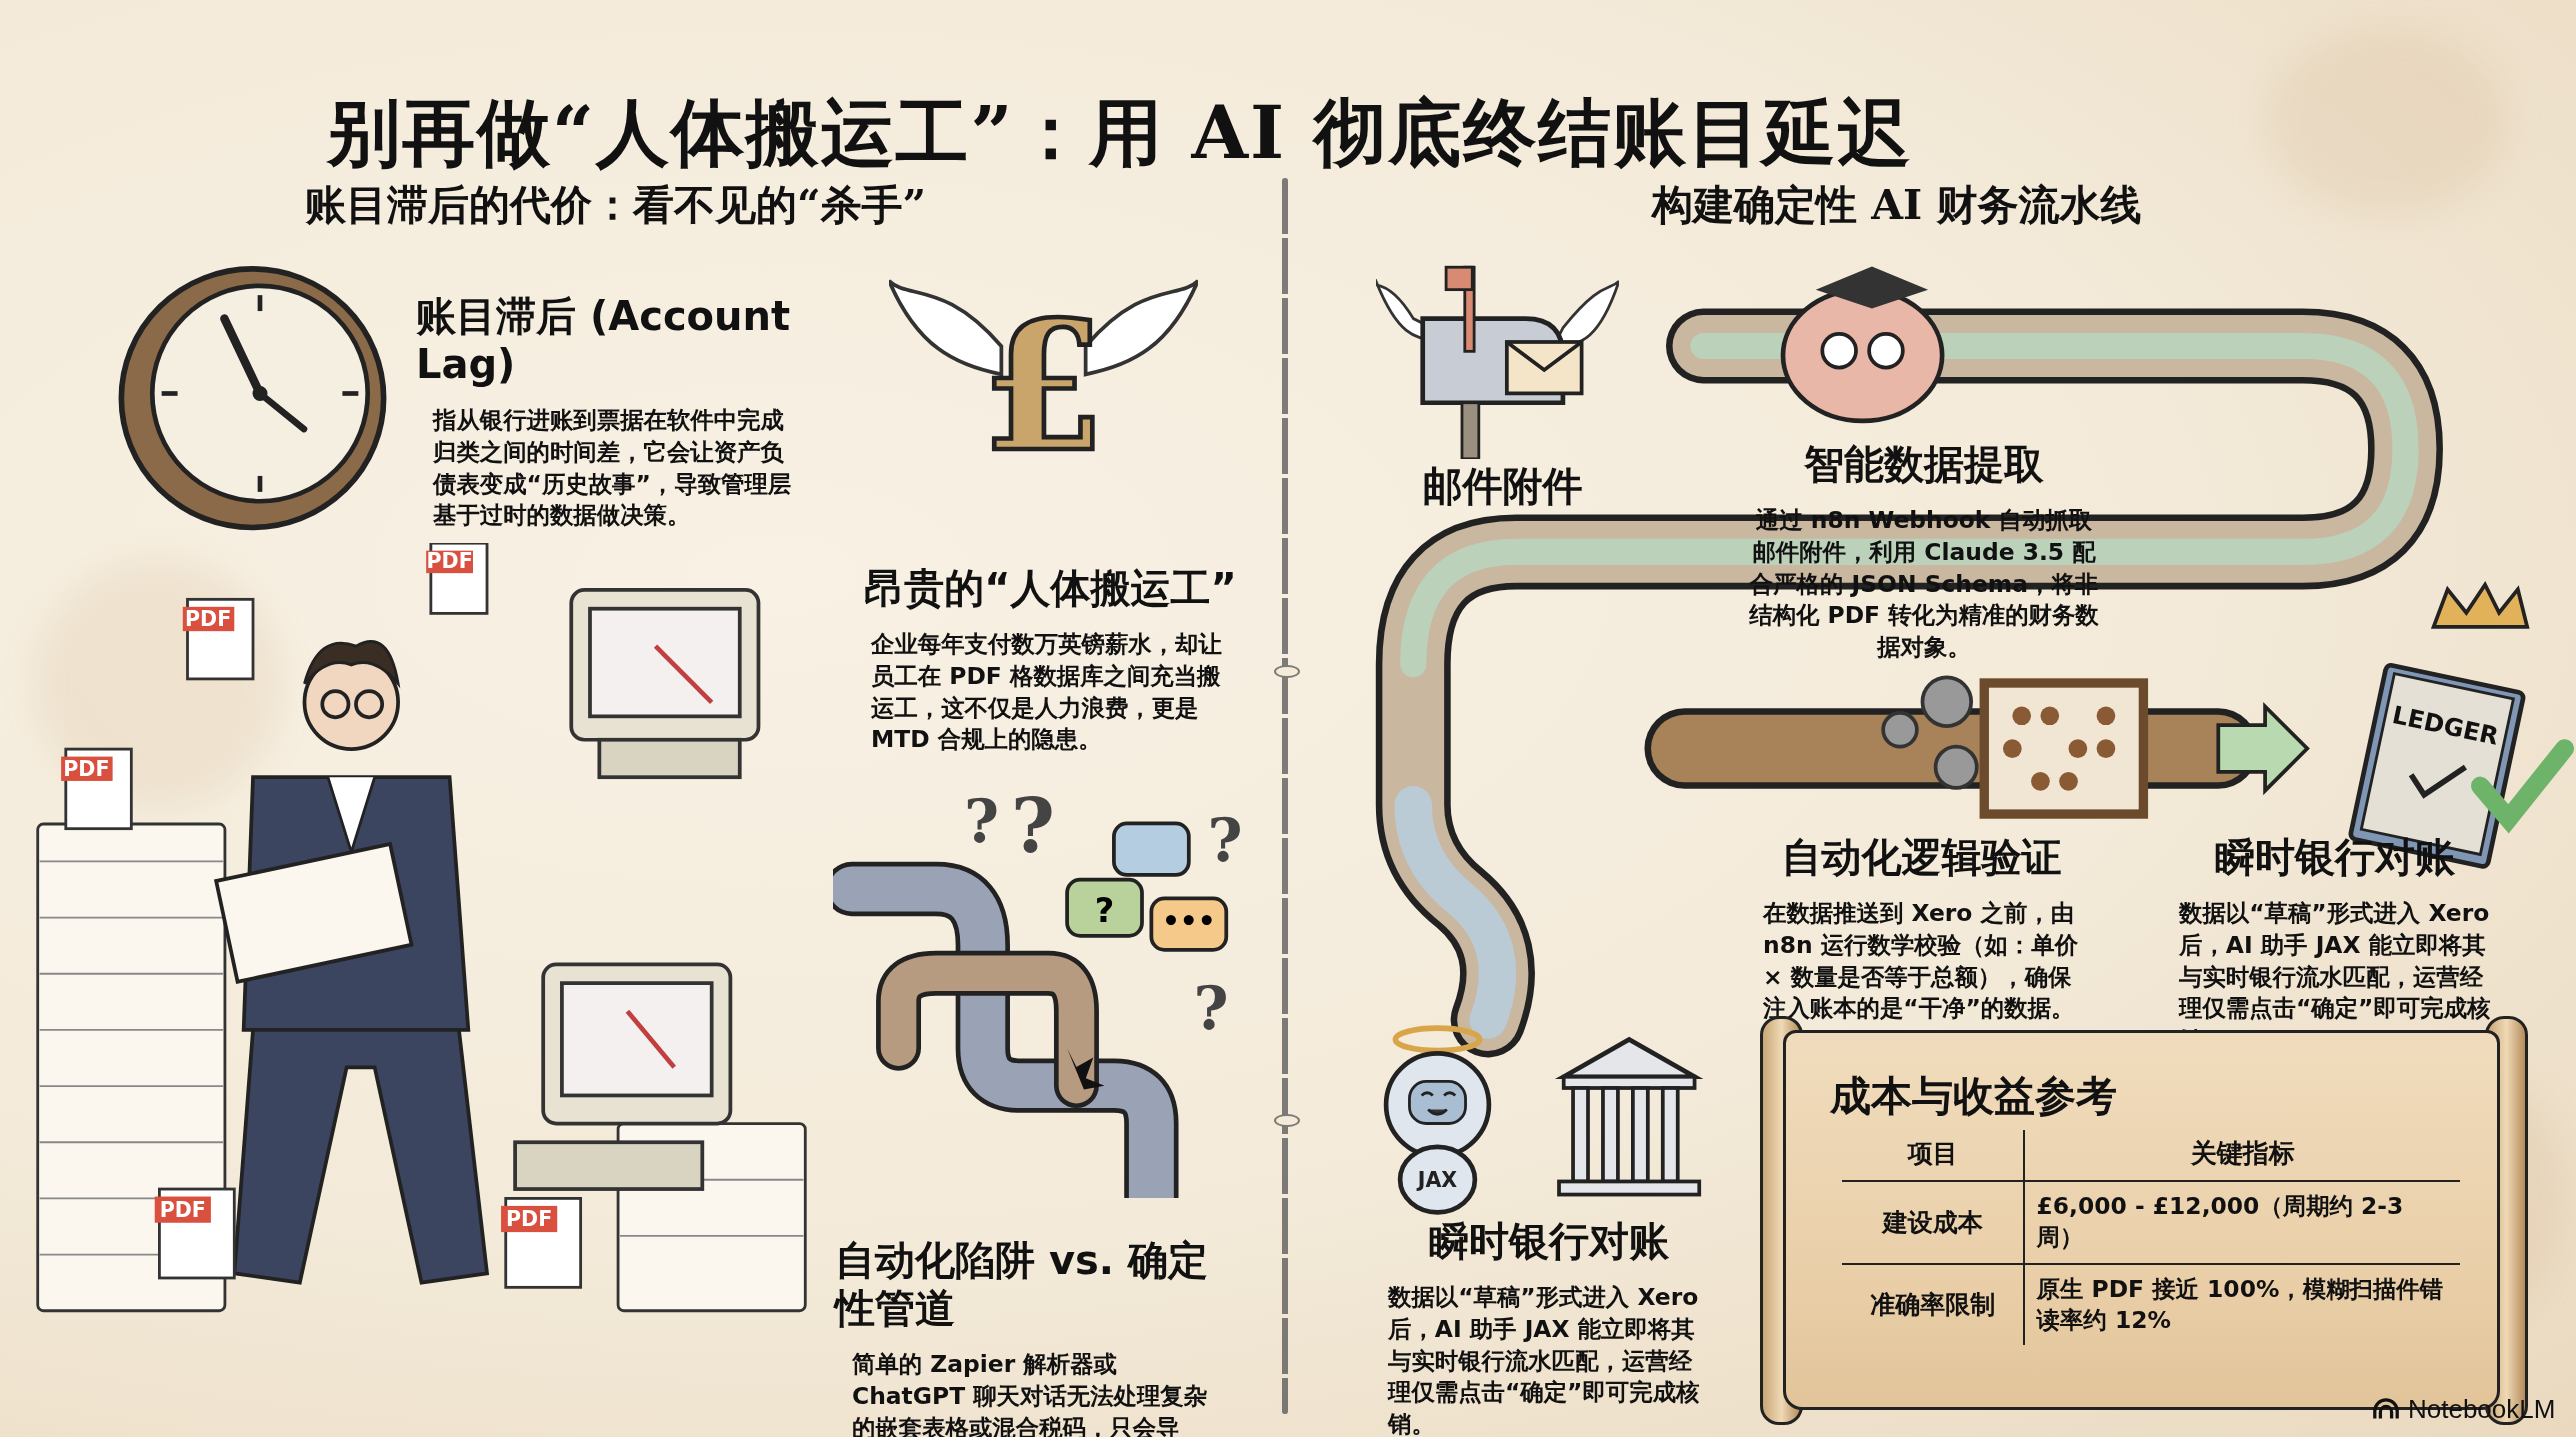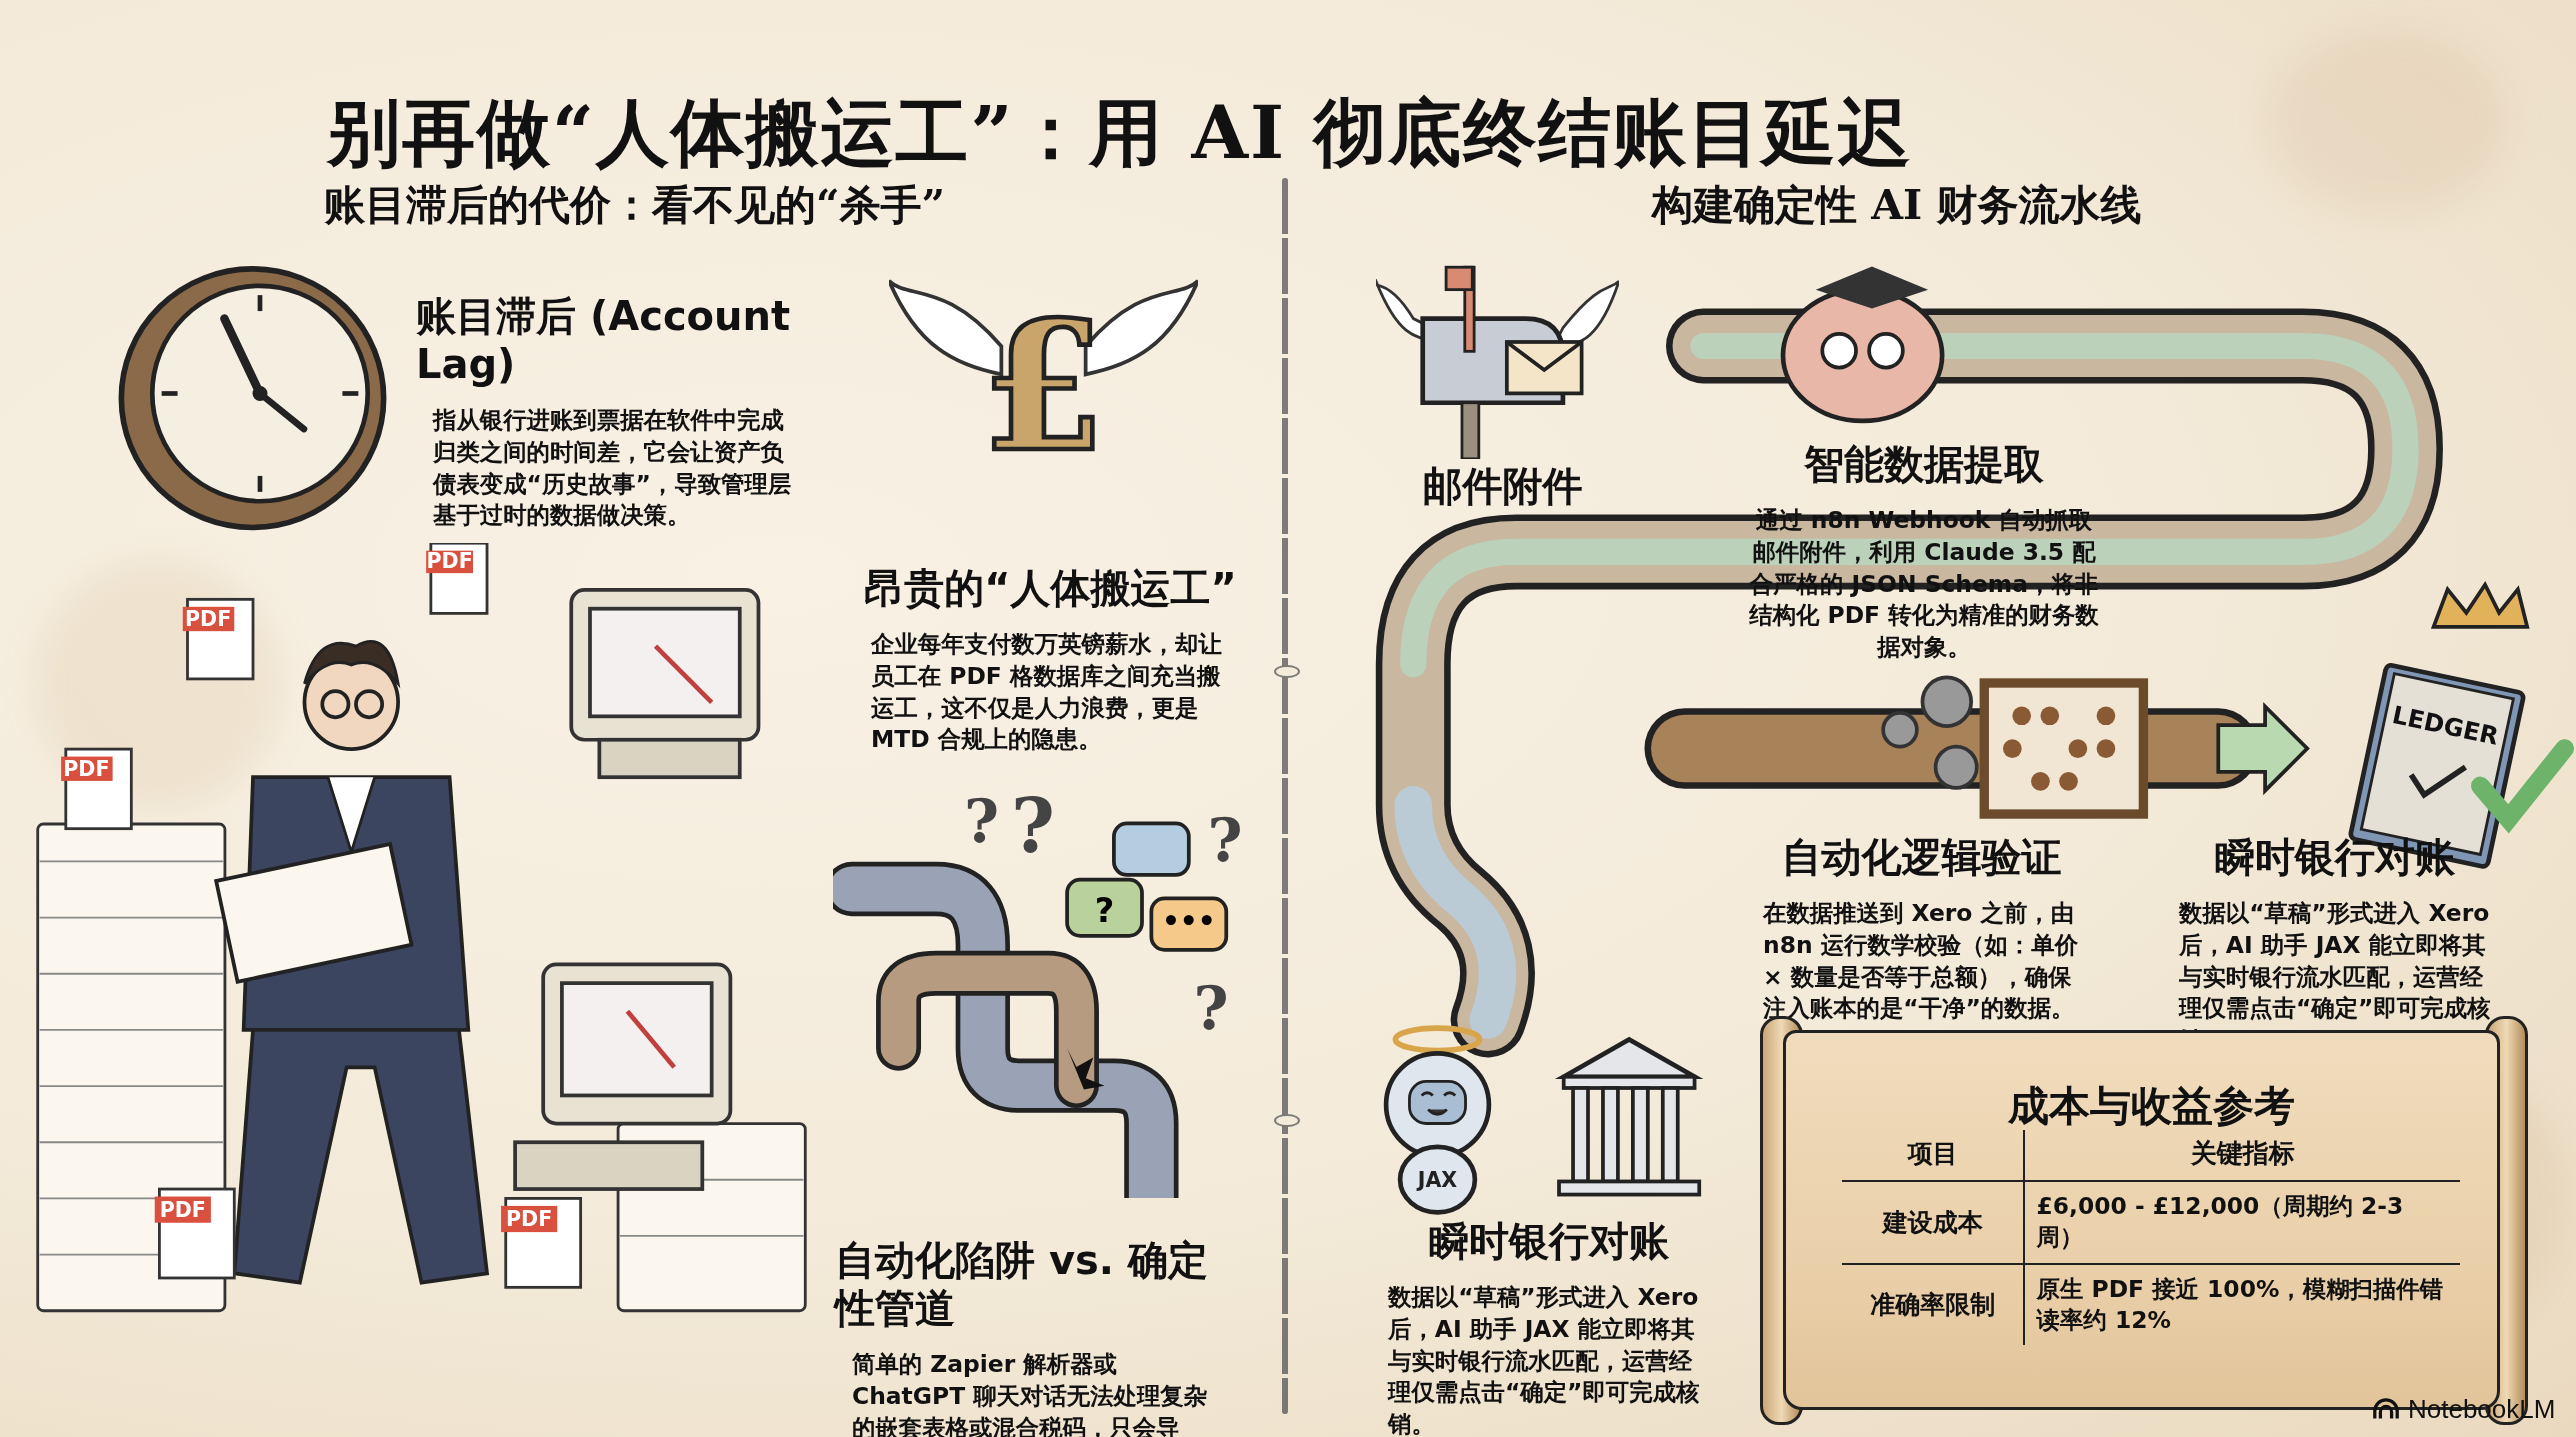--- a/index.html
+++ b/index.html
@@ -29,38 +29,38 @@
   .block p { margin:17px; font-size:23.4px; font-weight:bold; line-height:1.36; }
   .center { text-align:center; }
   .illus { position:absolute; }
   
   .scroll {
     position:absolute; left:1783px; top:1030px; width:711px; height:374px;
     background:linear-gradient(180deg,#f0dcbd 0%,#ead0aa 60%,#e2c49a 100%);
     border:3.7px solid #222; border-radius:13px 13px 19px 19px;
   }
   .scroll-roll { position:absolute; top:1016px; width:37px; height:403px; background:linear-gradient(90deg,#c9a676,#efd9b5,#b58d5c); border:3.7px solid #222; border-radius:19px; }
-  .scroll h2 { margin:10px; position:absolute; top:36px; width:100%; text-align:center; font-family:"DejaVu Serif","Liberation Serif",serif; font-size:41px; font-weight:bold; }
+  .scroll h2 { margin:0; position:absolute; top:36px; width:100%; text-align:left; font-family:"DejaVu Serif","Liberation Serif",serif; font-size:41px; font-weight:bold;padding-left:44px; }
   table.ref { position:absolute; left:56px; top:97px; width:618px; border-collapse:collapse; font-weight:bold; }
   table.ref th { font-size:26px; padding:5.6px 0 9.4px; border-bottom:2.8px solid #222; }
   table.ref td { font-size:23.4px; padding:9.4px 11.2px; border-bottom:2.8px solid #222; vertical-align:middle; line-height:1.32; }
   table.ref tr:last-child td { border-bottom:none; }
   table.ref th:first-child, table.ref td:first-child { width:159px; text-align:center; border-right:2.8px solid #222; font-size:25px; }
   .logo { position:absolute; right:20.6px; bottom:13px; font-family:"Liberation Sans",sans-serif; font-size:26px; display:flex; align-items:center; gap:7.5px; }
 </style>
 </head>
 <body>
 
 <div class="stain" style="left:37px;top:562px;width:243px;height:243px"></div>
 <div class="stain" style="left:2265px;top:28px;width:243px;height:187px"></div>
 <div class="stain" style="left:2396px;top:1076px;width:168px;height:243px"></div>
 
 <h1 class="title">别再做“人体搬运工”：用 AI 彻底终结账目延迟</h1>
 
-<div class="section-h" style="left:324px;top:178px">账目滞后的代价：看不见的“杀手”</div>
+<div class="section-h" style="left:305px;top:178px">账目滞后的代价：看不见的“杀手”</div>
 <div class="section-h" style="left:1652px;top:178px">构建确定性 AI 财务流水线</div>
 
 <div class="divider"></div>
 
 <svg class="illus" style="left:112px;top:253px" width="281" height="281" viewBox="0 0 300 300">
   <ellipse cx="150" cy="155" rx="140" ry="138" fill="#8a6a48" stroke="#222" stroke-width="6"></ellipse>
   <circle cx="158" cy="150" r="115" fill="#f5efe2" stroke="#222" stroke-width="5"></circle>
   <g stroke="#222" stroke-width="5">
     <line x1="158" y1="45" x2="158" y2="62"></line>
       <line x1="158" y1="238" x2="158" y2="255"></line>

